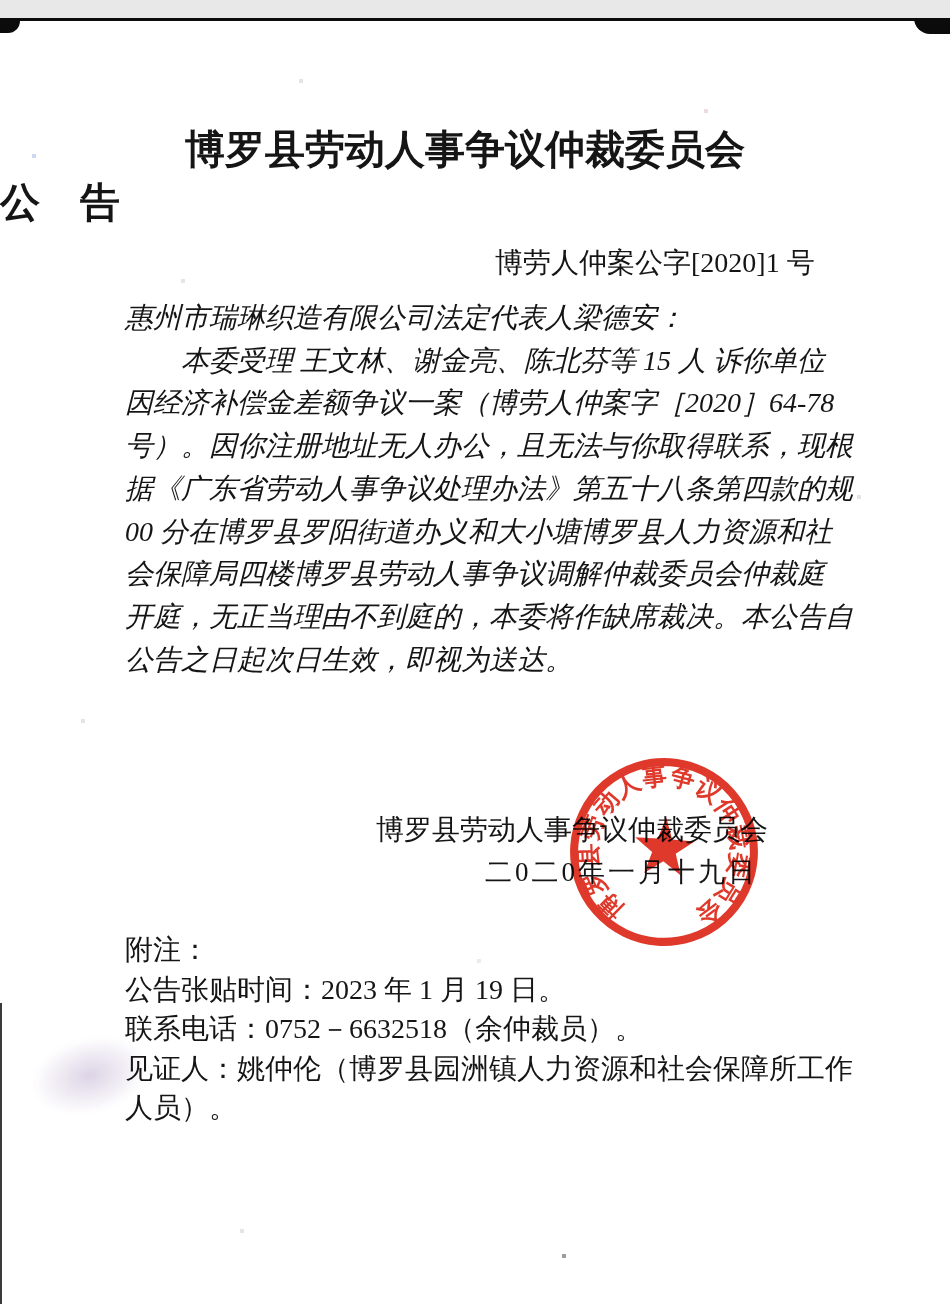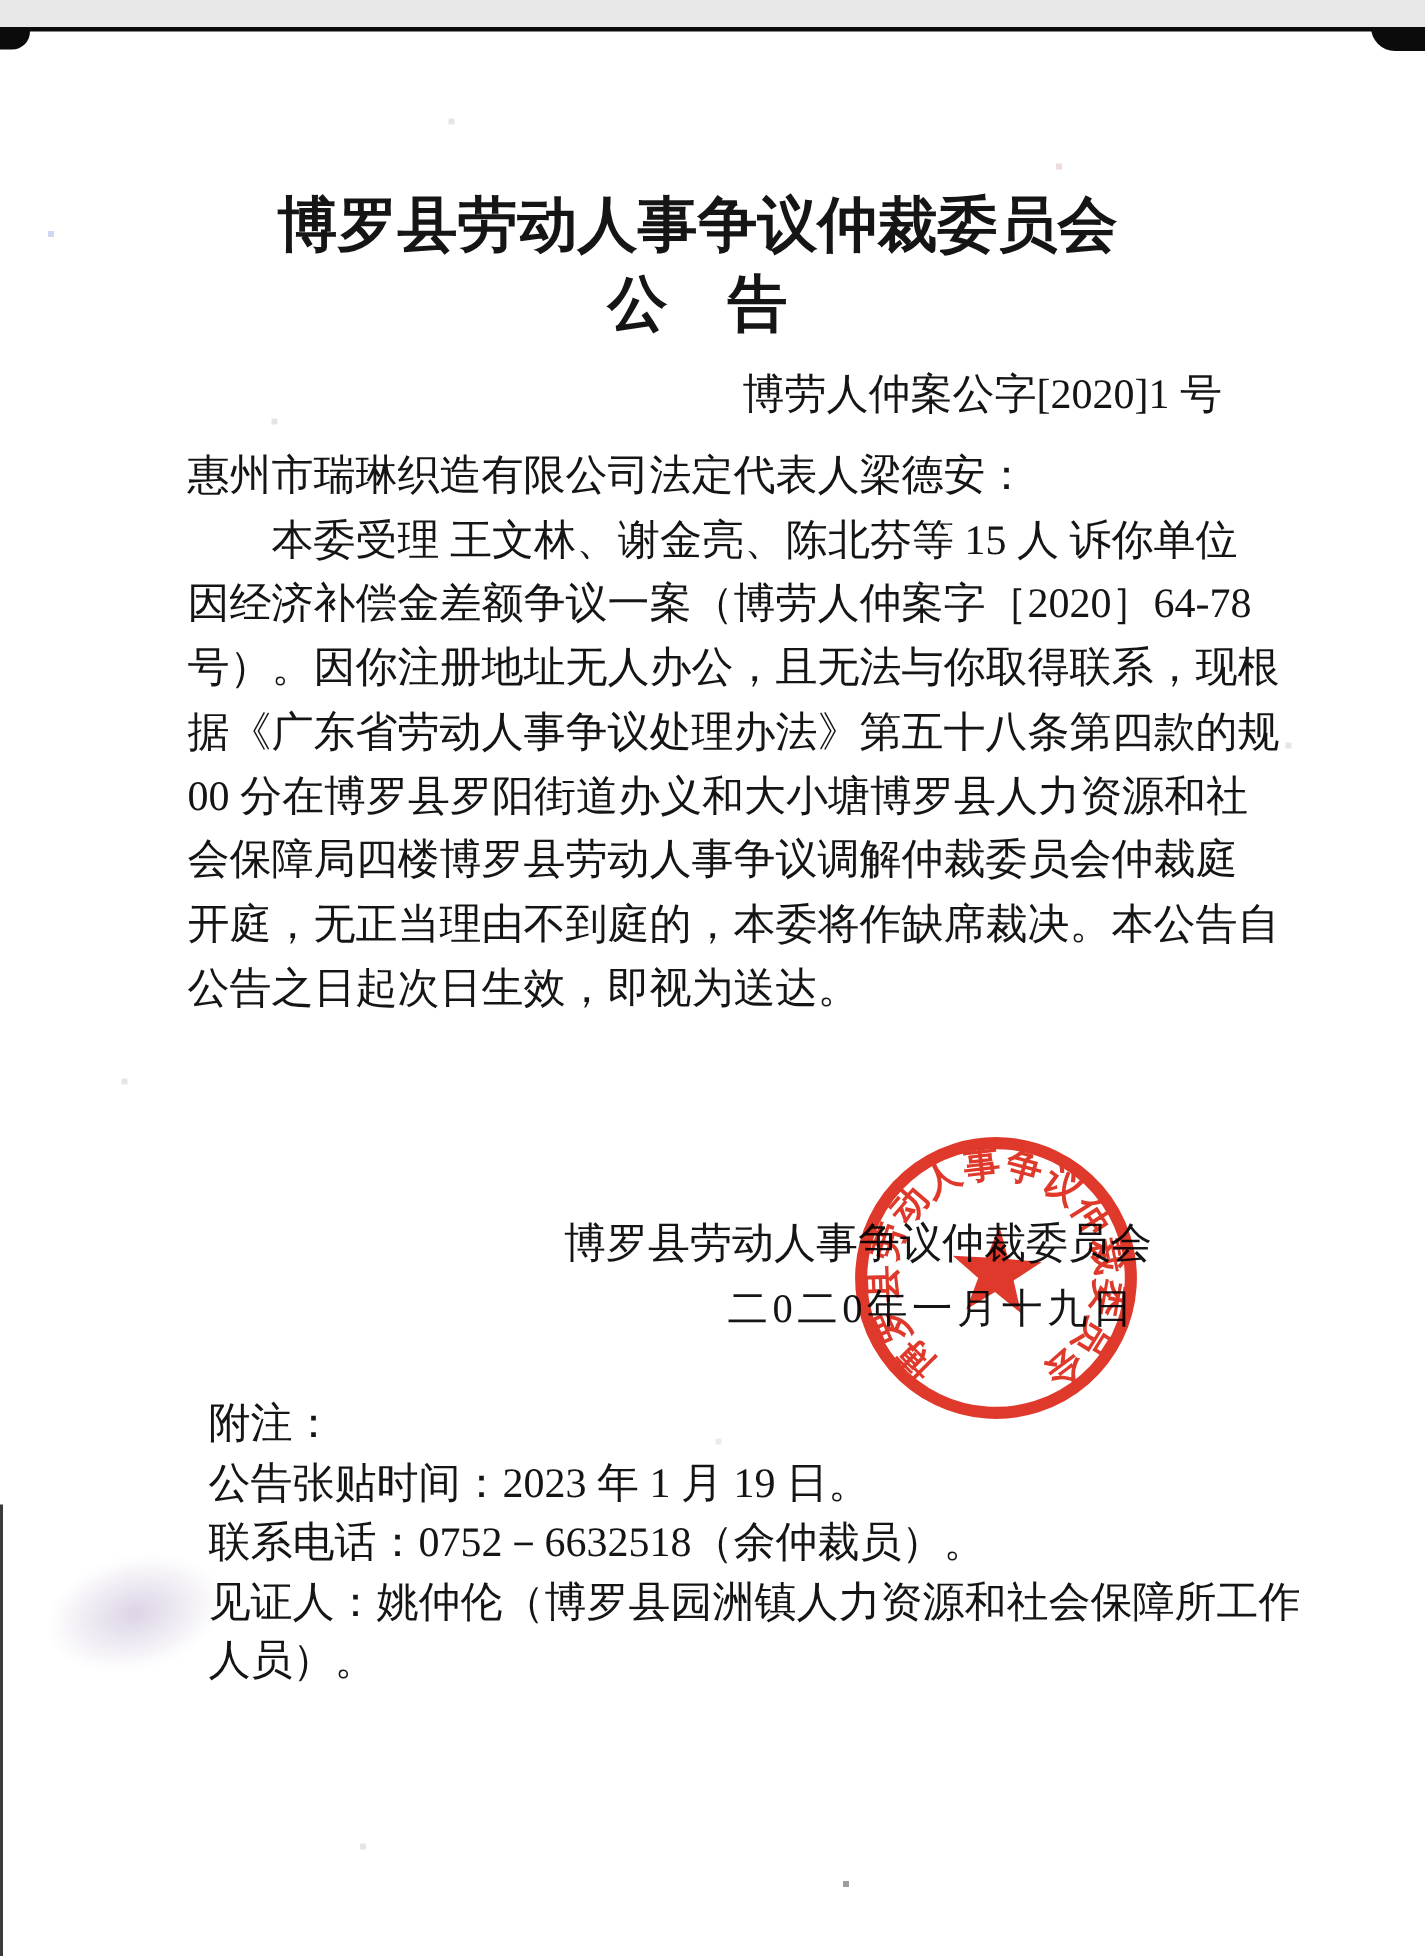--- a/index.html
+++ b/index.html
@@ -32,41 +32,41 @@
       563px 1237px 0 1px rgba(40,40,40,0.45),
       241px 1212px 0 1px rgba(0,0,0,0.10),
       421px 332px 0 1px rgba(0,0,0,0.08);
   }
   
   .title-org {
     position:absolute; top:104px; left:0; width:930px; text-align:center;
     font-size:40px; font-weight:bold; letter-spacing:0px; white-space:pre;
   }
   .title-notice {
-    position:absolute; top:157px; left:0; width:930px; text-align:center;
+    position:absolute; top:157px; left:0; width:930px; text-align:left;
     font-size:40px; font-weight:bold; white-space:pre;
   }
   .doc-number {
     position:absolute; top:226px; left:495px; font-size:28px; white-space:pre;
   }
   .body-block {
     position:absolute; top:279px; left:125px; width:730px;
-    font-size:28px; line-height:42.7px;
+    font-size:28px; line-height:42.7px;font-style:italic;
   }
   .body-line { white-space:pre; }
   .signature-org {
     position:absolute; top:797px; right:182px;
     font-size:28px; line-height:30px; white-space:pre;
   }
   .signature-date {
     position:absolute; top:839px; right:192px;
     font-size:27px; line-height:30px; letter-spacing:3px; white-space:pre;
   }
   .notes-block {
-    position:absolute; top:912px; left:139px; width:740px;
+    position:absolute; top:912px; left:125px; width:740px;
     font-size:28px; line-height:39.5px;
   }
   .seal {
     position:absolute; left:563px; top:733px; width:202px; height:202px;
     mix-blend-mode:multiply; opacity:0.93; transform:rotate(4deg);
   }
   .seal text {
     font-family:"Liberation Serif","DejaVu Serif",serif;
     font-size:24px; font-weight:bold;
   }

